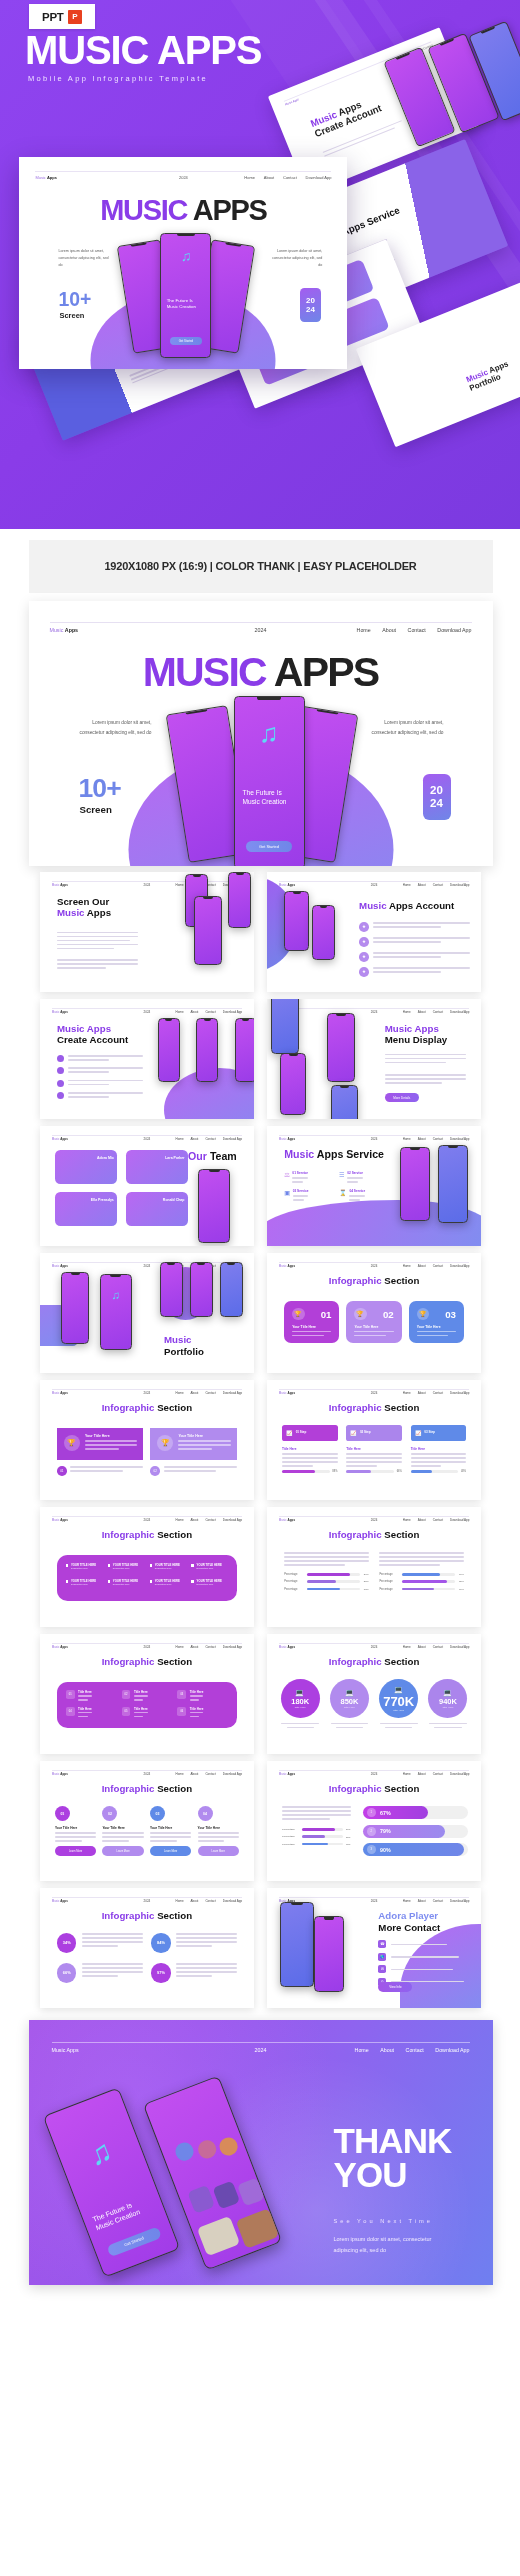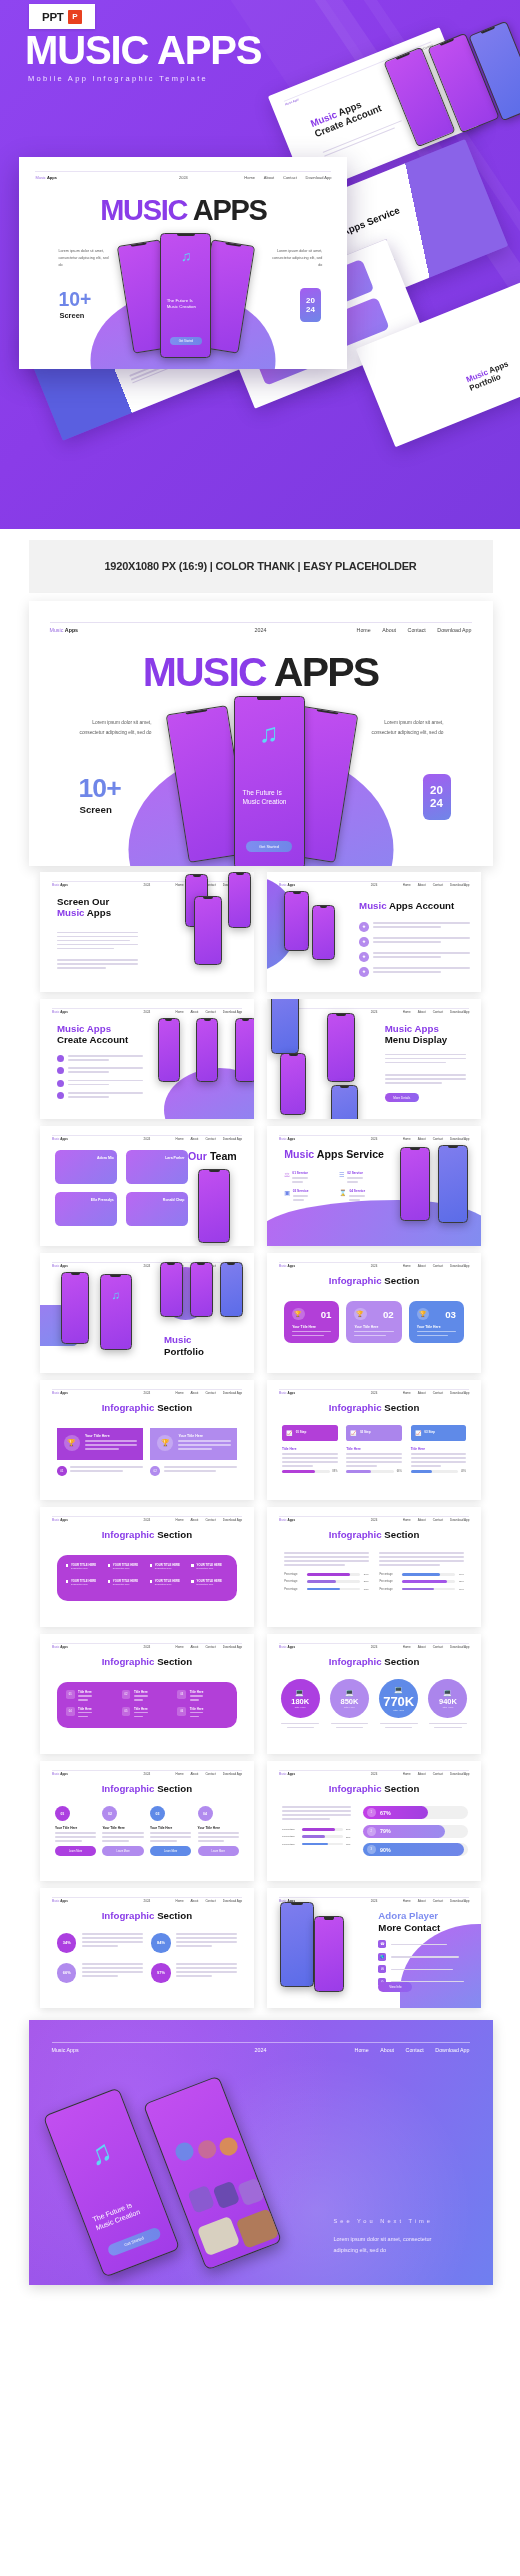--- a/index.html
+++ b/index.html
@@ -1279,16 +1279,19 @@
   <div class="diag" style="left:143px; top:64px; width:81px; height:178px; transform:rotate(-21deg);">
     <div class="circ" style="left:12.4px; top:49px; width:17.6px; height:17.6px; background:#6f86e8;"></div>
     <div class="circ" style="left:34px; top:55px; width:17.6px; height:17.6px; background:#c76a9a;"></div>
     <div class="circ" style="left:55px; top:60px; width:17.6px; height:17.6px; background:#d88b5a;"></div>
     <div class="sq" style="left:8.8px; top:97px; width:21px; height:23px; background:#8a5ad0;"></div>
     <div class="sq" style="left:34px; top:102px; width:21px; height:23px; background:#6a4ab0;"></div>
     <div class="sq" style="left:58px; top:108px; width:21px; height:23px; background:#a06ad8;"></div>
     <div class="sq" style="left:5.3px; top:134px; width:35px; height:30px; background:#d8d0c0;"></div>
     <div class="sq" style="left:44px; top:141px; width:35px; height:30px; background:#b07a5a;"></div>
   </div>
+  <div class="tk-title">
+    <span>THANK</span><br><span>YOU</span>
+  </div>
   <div class="tk-sub">See You Next Time</div>
   <div class="tk-body">Lorem ipsum dolor sit amet, consectetur adipiscing elit, sed do</div>
 </div>
 
 
 </body></html>

